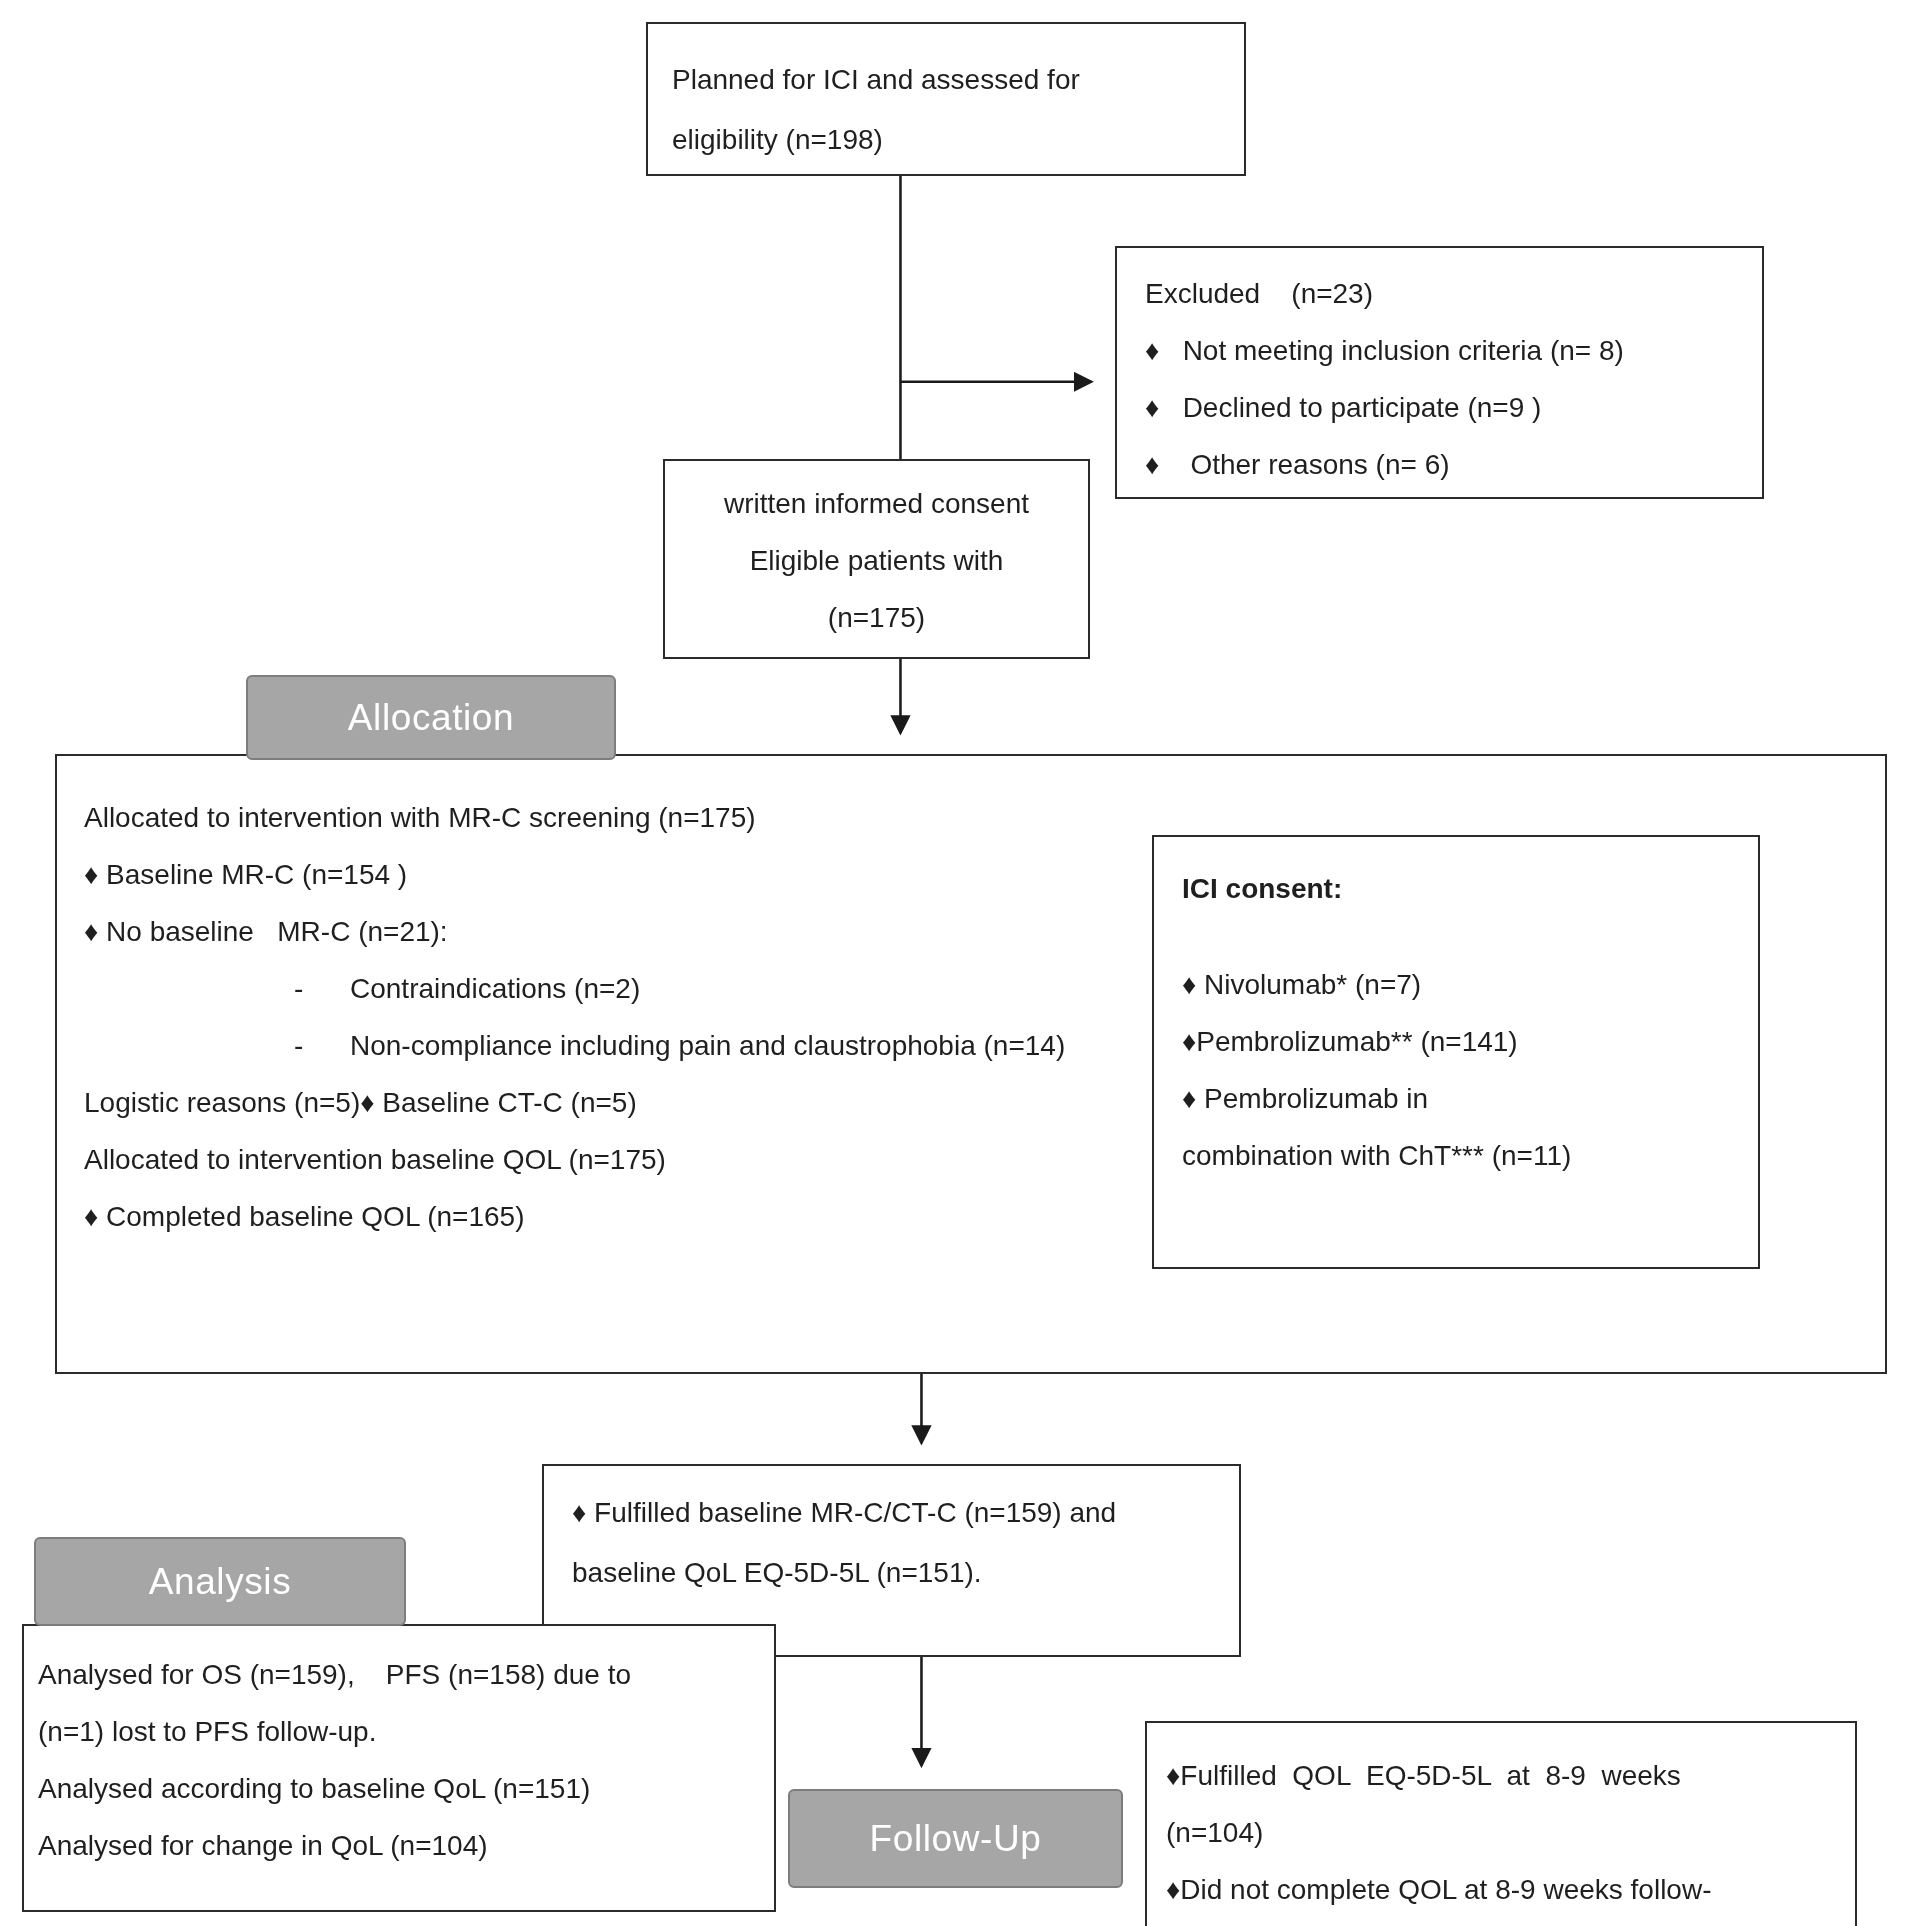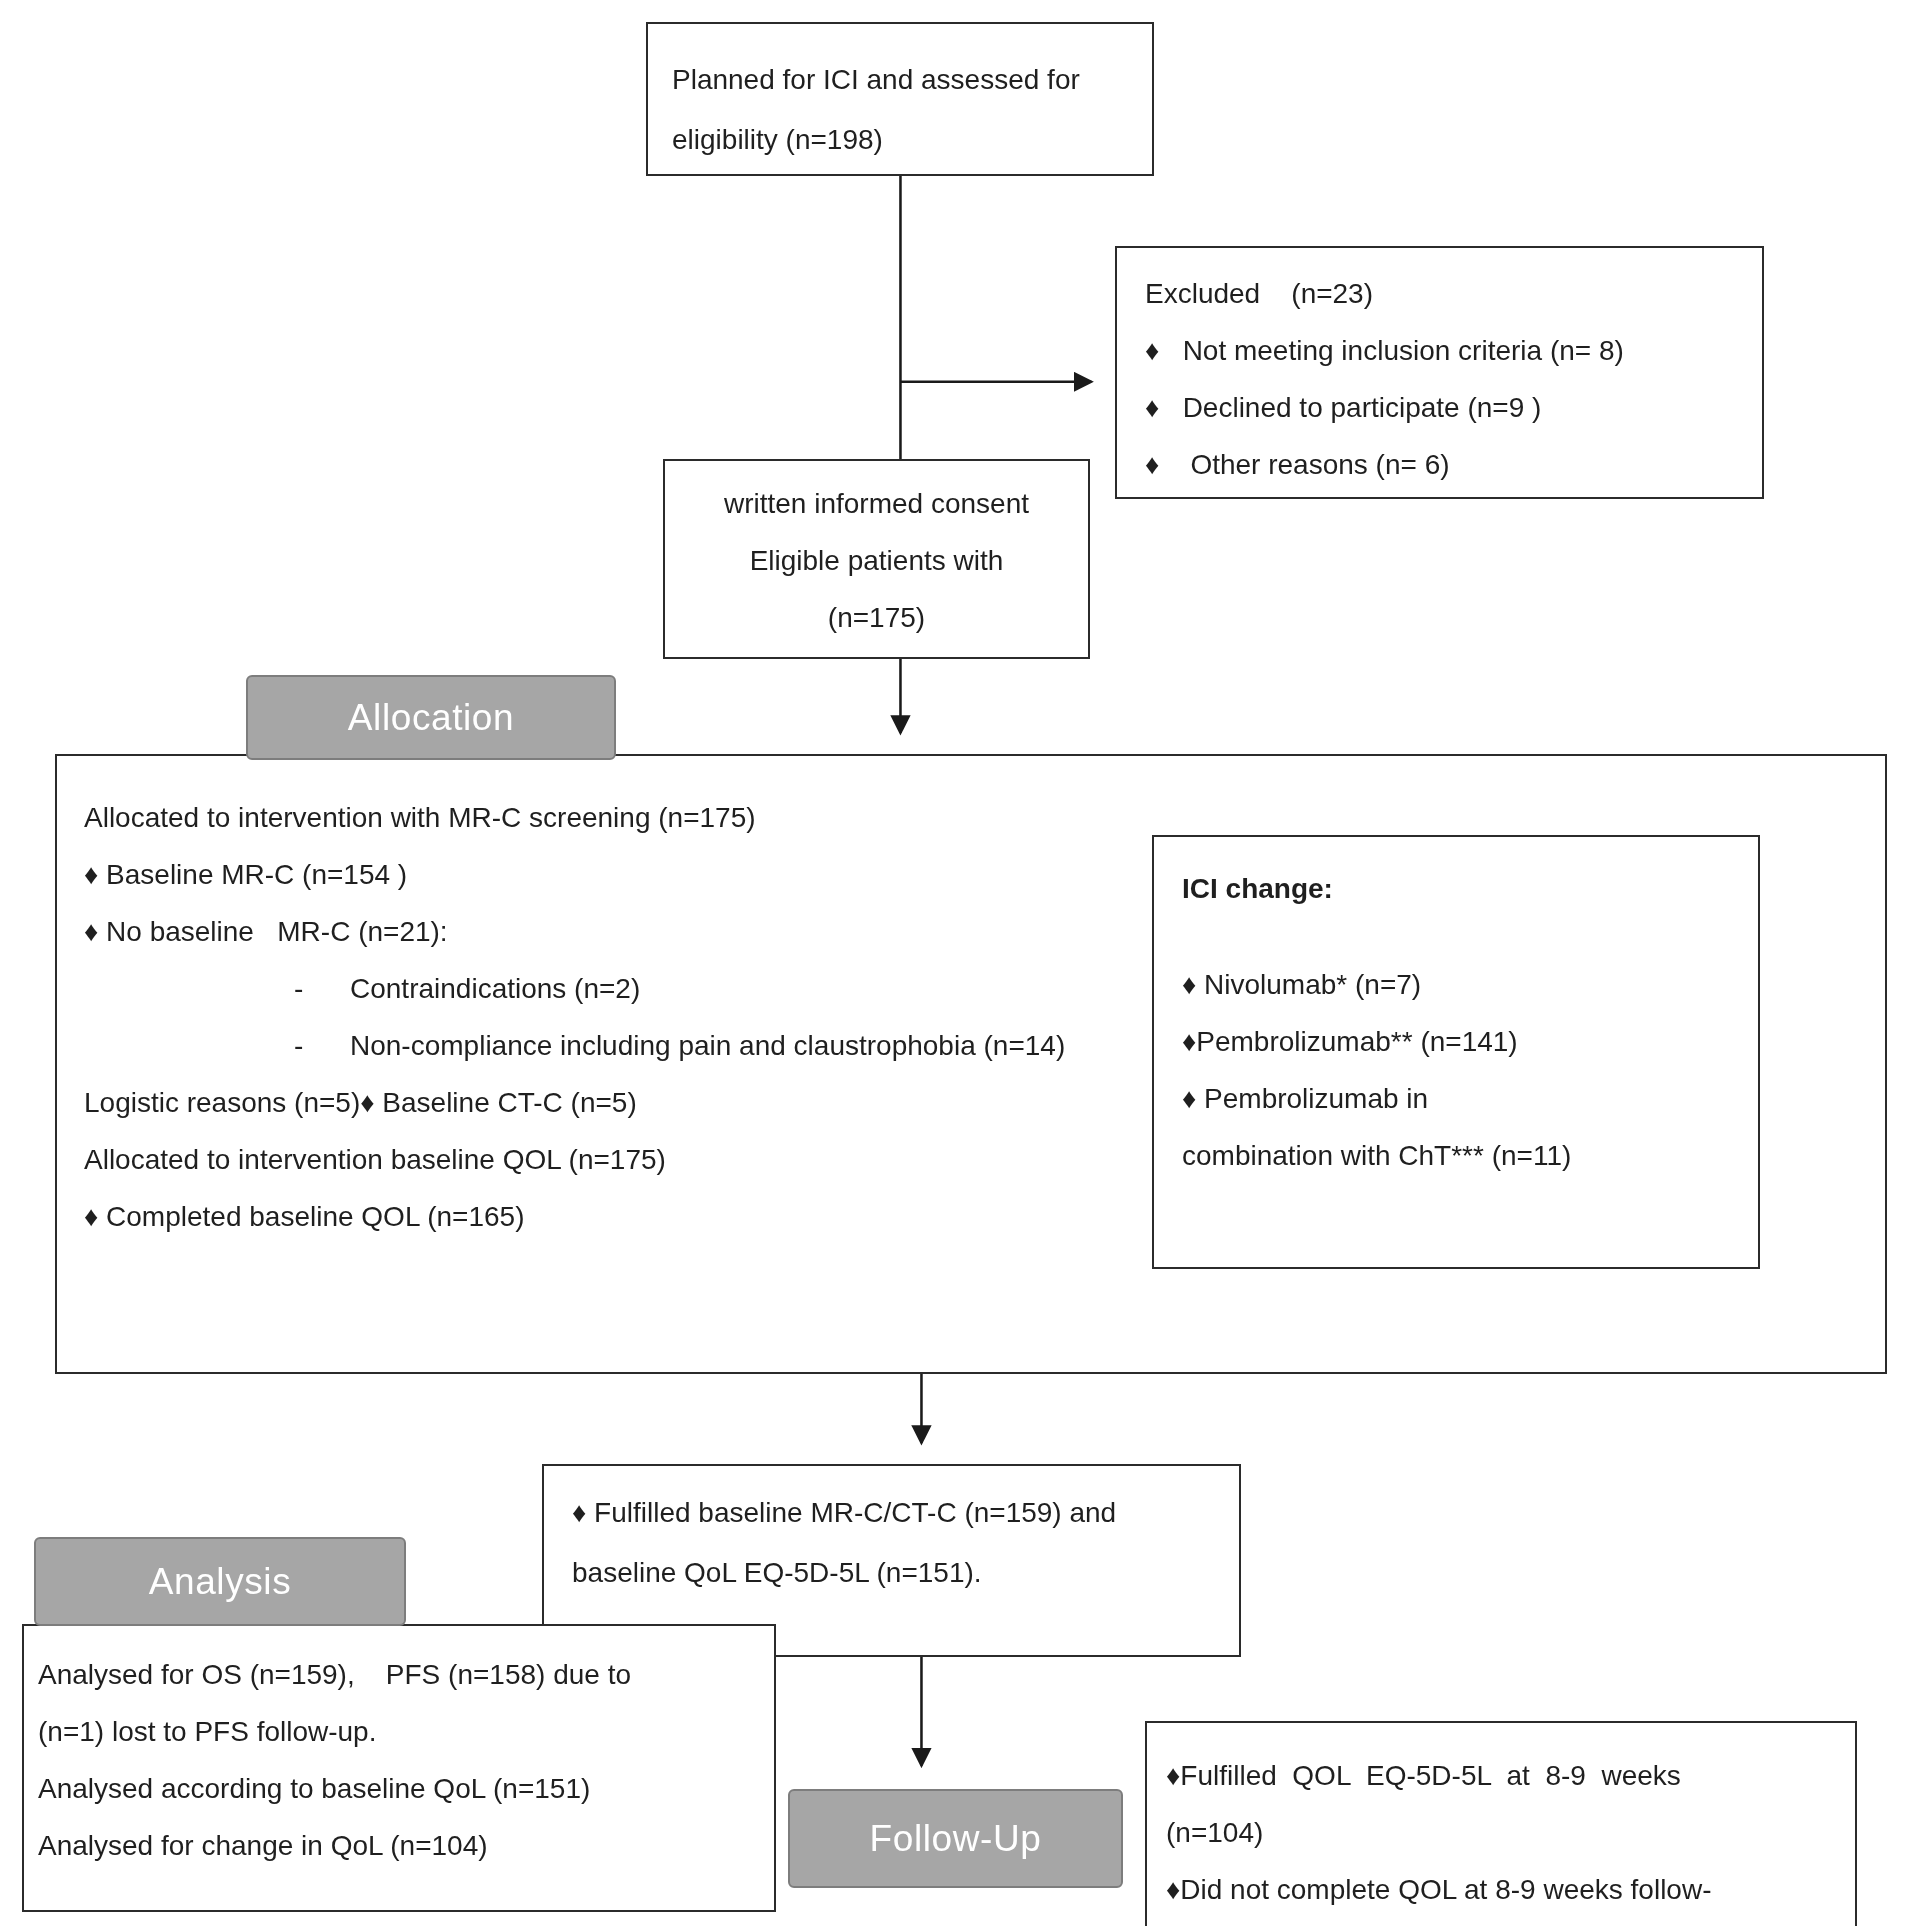--- a/index.html
+++ b/index.html
@@ -21,21 +21,21 @@
     position:absolute;
     background:var(--label-fill,#a6a6a6);
     border:2.5px solid var(--label-border,#7d7d7d);
     border-radius:6px;
     color:var(--label-text,#ffffff);
     display:flex; align-items:center; justify-content:center;
     font-size:37px; letter-spacing:0.6px;
   }
 
   
-  #planned-box   { left:646px; top:22px;   width:508px;  height:154px; padding:25.5px 16px 0 24px; }
+  #planned-box   { left:646px; top:22px;   width:600px;  height:154px; padding:25.5px 16px 0 24px; }
   #excluded-box  { left:1115px; top:246px;  width:649px; height:253px; padding:16.5px 12.7px 0 28px; }
   #eligible-box  { left:663px; top:459px;  width:427px;  height:200px; padding:14px 6.4px 0 6.4px; }
   #allocation-box{ left:55px;   top:754px; width:1832px; height:620px; padding:33px 12.7px 0 27px; }
   #ici-box       { left:1152px; top:835px; width:608px;  height:434px; padding:23px 12.7px 0 28px; }
   #fulfilled-box { left:542px;  top:1464px; width:699px; height:193px; padding:16.5px 9.5px 0 28px; }
   #analysis-box  { left:22px;   top:1624px; width:754px; height:288px; padding:20.4px 7.6px 0 14px; }
   #followup-box  { left:1145px; top:1721px; width:712px; height:286px; padding:24px 9.5px 0 19px; }
 
   #allocation-label { left:246px;  top:675px; width:370px; height:85px; }
   #analysis-label   { left:34px;   top:1537px; width:372px; height:89px; }
@@ -82,21 +82,21 @@
     <div class="line">♦ Baseline MR-C (n=154 )</div>
     <div class="line">♦ No baseline   MR-C (n=21):</div>
     <div class="line indent-dash">-      Contraindications (n=2)</div>
     <div class="line indent-dash">-      Non-compliance including pain and claustrophobia (n=14)</div>
     <div class="line">Logistic reasons (n=5)♦ Baseline CT-C (n=5)</div>
     <div class="line">Allocated to intervention baseline QOL (n=175)</div>
     <div class="line">♦ Completed baseline QOL (n=165)</div>
   </div>
 
   <div class="box" id="ici-box">
-    <div class="line bold">ICI change:</div>
+    <div class="line bold">ICI consent:</div>
     <div class="line gap-top">♦ Nivolumab* (n=7)</div>
     <div class="line">♦Pembrolizumab** (n=141)</div>
     <div class="line">♦ Pembrolizumab in</div>
     <div class="line">combination with ChT*** (n=11)</div>
   </div>
 
   <div class="box lh95" id="fulfilled-box">
     <div class="line">♦ Fulfilled baseline MR-C/CT-C (n=159) and</div>
     <div class="line">baseline QoL EQ-5D-5L (n=151).</div>
   </div>

